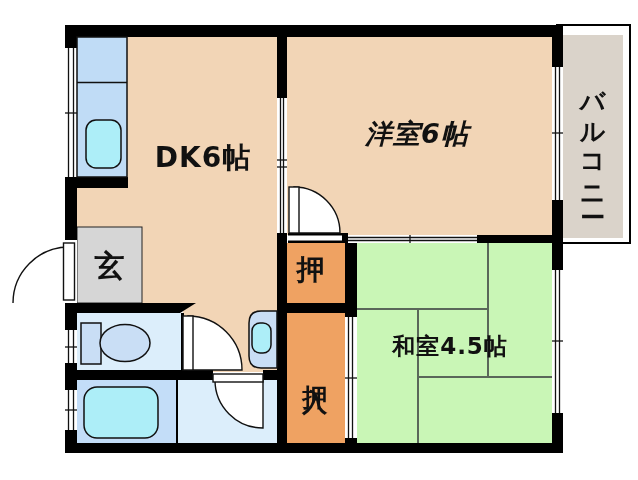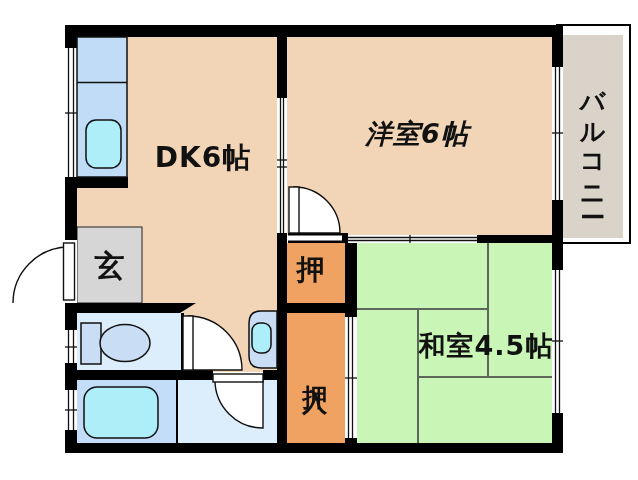--- a/index.html
+++ b/index.html
@@ -16,21 +16,21 @@
     transform:translate(-50%,-50%);
     color:var(--text,#111);
     font-weight:600;
     white-space:nowrap;
     line-height:1.05;
     letter-spacing:1px;
   }
   .lbl.vert{writing-mode:vertical-rl;}
   #lbl-dk{left:203px;top:158px;font-size:28px;text-align:center;}
   #lbl-western{left:417px;top:134px;font-size:27px;font-style:italic;}
-  #lbl-washitsu{left:486px;top:346px;font-size:27px;}
+  #lbl-washitsu{left:450px;top:346px;font-size:23px;}
   #lbl-genkan{left:110px;top:266px;font-size:30px;}
   #lbl-oshi{left:311px;top:270px;font-size:28px;}
   #lbl-oshiire{left:314px;top:368px;font-size:25px;letter-spacing:3px;}
   #lbl-balcony{left:592px;top:140px;font-size:25px;letter-spacing:4px;}
 
   .fill-peach{fill:var(--peach);}
   .fill-green{fill:var(--green);}
   .fill-orange{fill:var(--orange);}
   .fill-genkan{fill:var(--genkan_gray);stroke:#222;stroke-width:1;}
   .fill-balcony{fill:var(--balcony_gray);}

